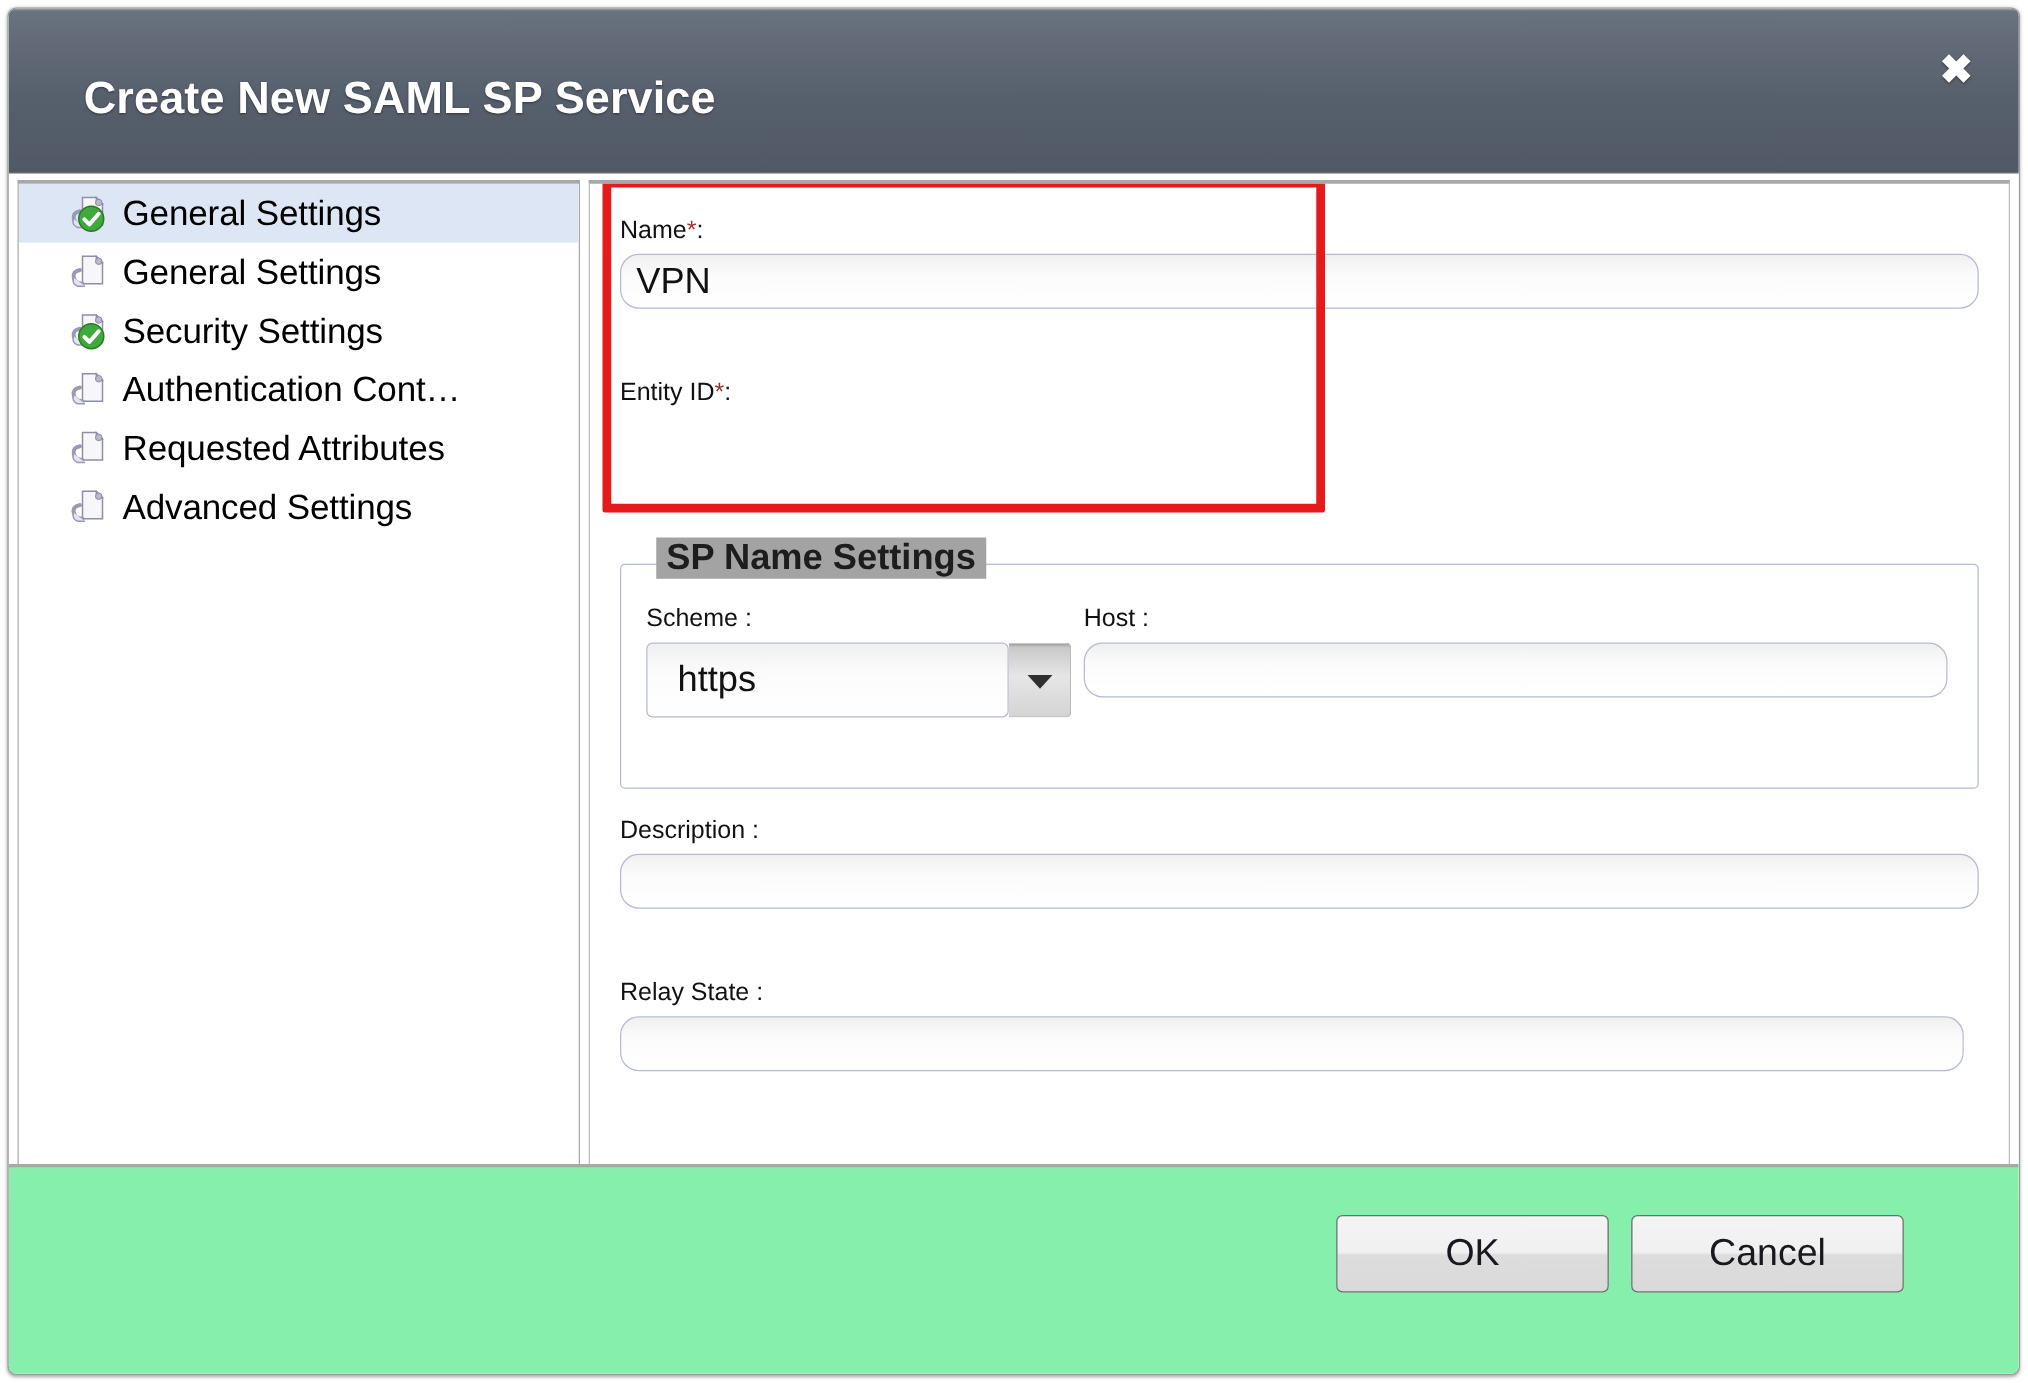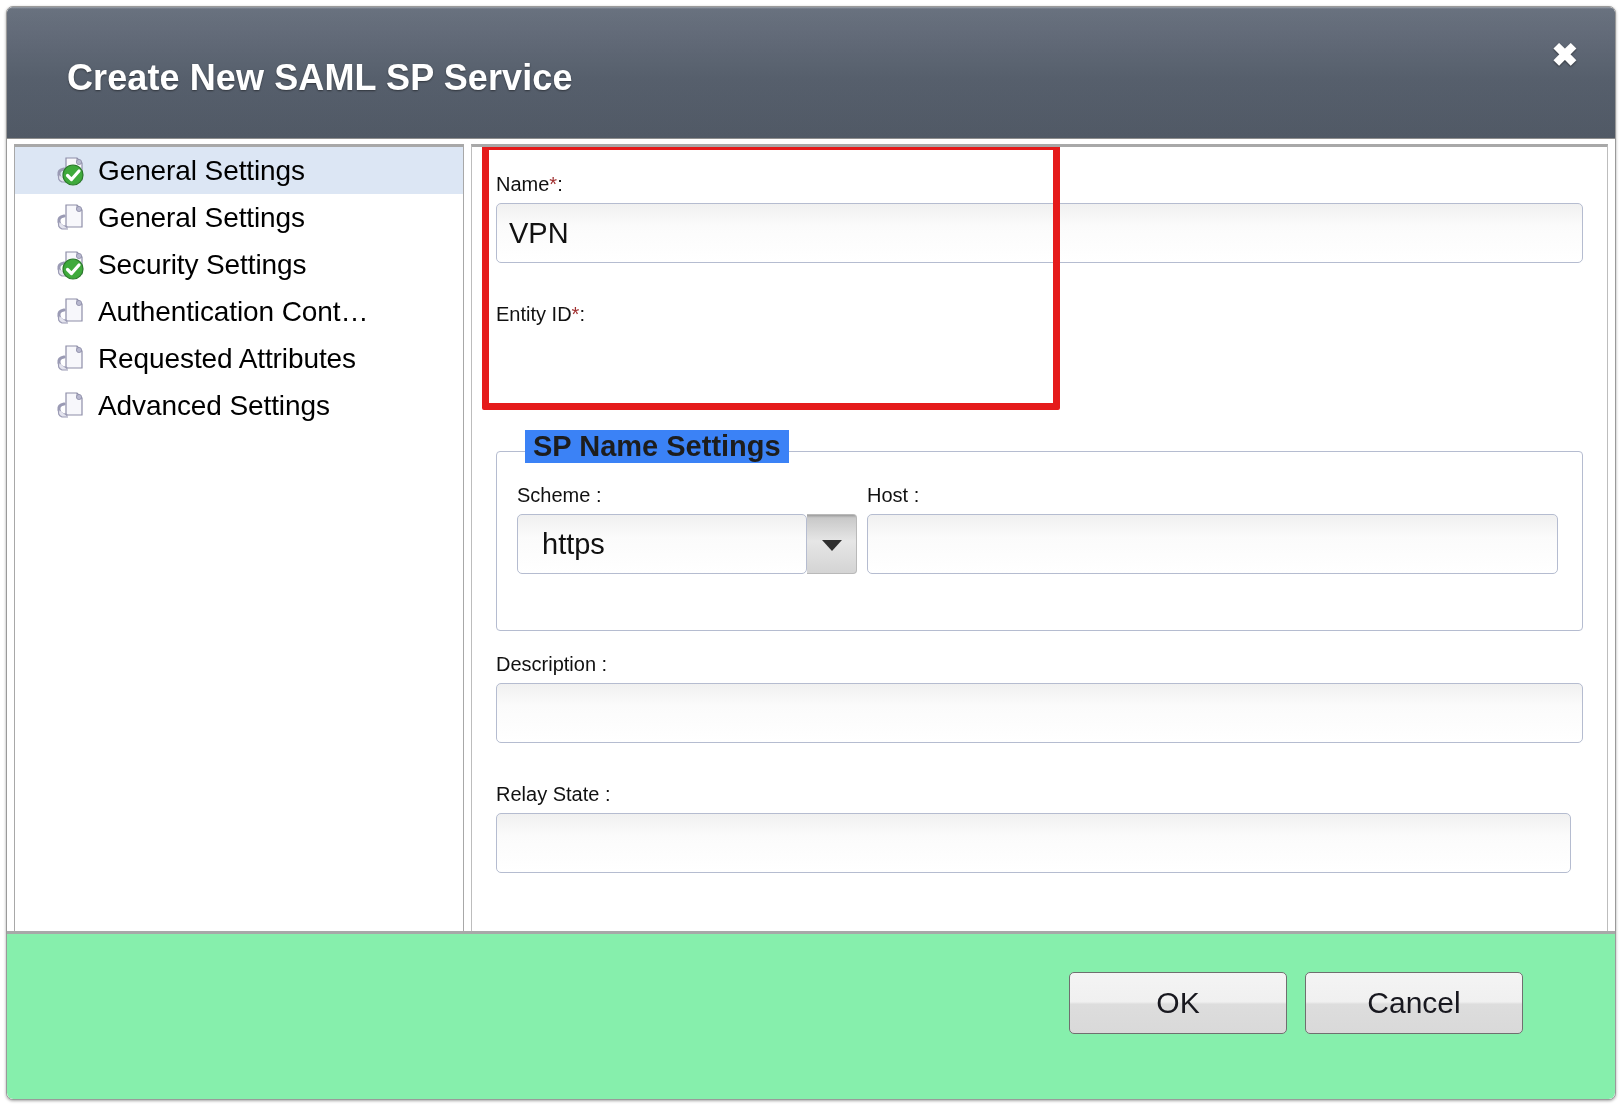--- a/index.html
+++ b/index.html
@@ -130,46 +130,46 @@
     font-size: 20px;
     color: #111111;
     margin-bottom: 7px;
     white-space: nowrap;
   }
   .req { color: #a03030; font-weight: normal; }
 
   .txt {
     display: block;
     width: 100%;
-    height: 60px;
+    height: 44px;
     padding: 0 12px;
     font-family: "Liberation Sans", sans-serif;
     font-size: 29px;
     color: #111111;
     background-image: linear-gradient(to bottom, #f0f0f0 0%, #fbfbfb 38%, #ffffff 100%);
     border: 1px solid #b5bcd0;
-    border-radius: 5px;
+    border-radius: 15px;
     outline: none;
   }
 
   .row { position: absolute; }
 
   
   #sp-fieldset {
     position: absolute;
     left: 24px; top: 304px;
     right: 24px; height: 180px;
     border: 1px solid #b5bcd0;
     border-radius: 4px;
   }
   #sp-legend {
     position: absolute;
     left: 28px; top: -22px;
     padding: 0 8px;
-    background: #3b82f6;
+    background: #a3a3a3;
     font-size: 29px;
     font-weight: bold;
     color: #1d1d1d;
     white-space: nowrap;
   }
 
   
   .select-wrap {
     position: relative;
     display: inline-block;

